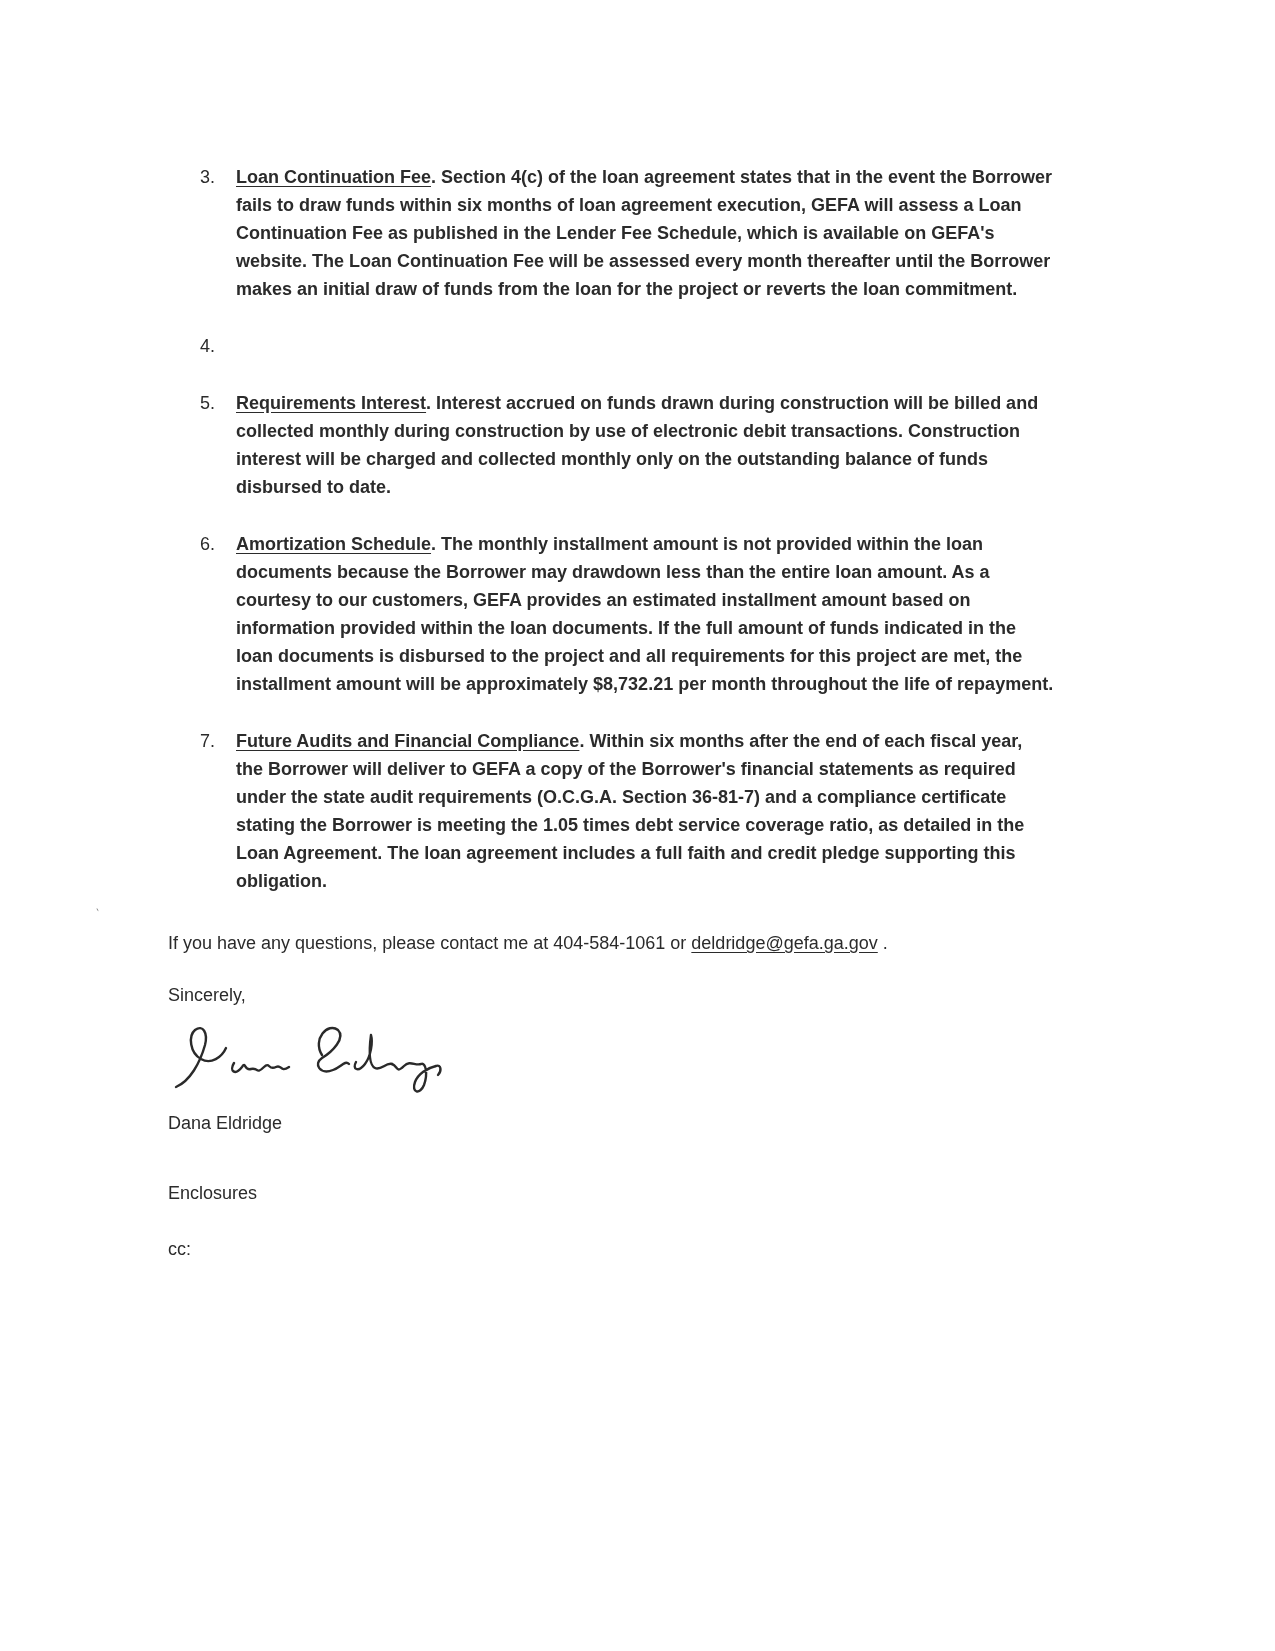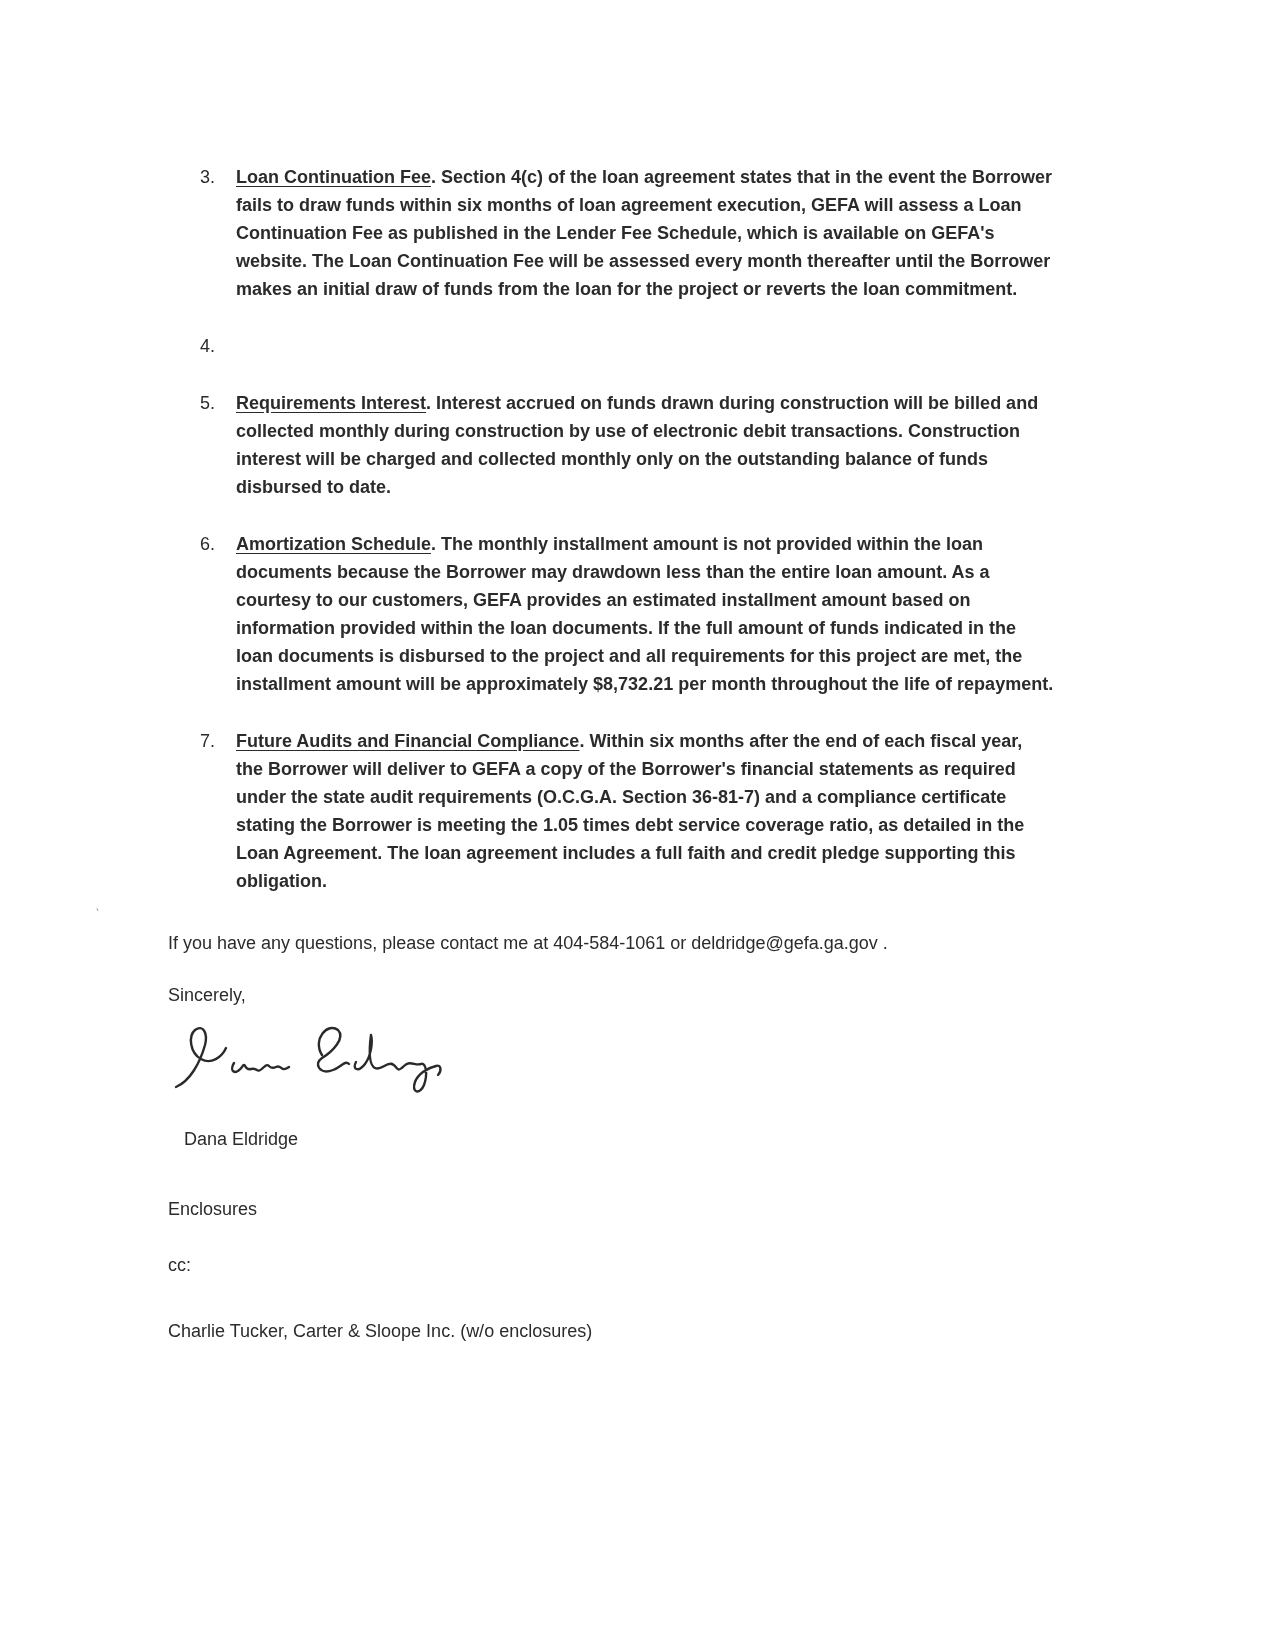--- a/index.html
+++ b/index.html
@@ -34,28 +34,29 @@
   }
   .item-heading {
     text-decoration: underline;
     text-underline-offset: 3px;
   }
   .contact-line {
     margin: 34px 0 24px 0;
     max-width: 890px;
   }
   .email {
+    text-decoration: underline;
     text-underline-offset: 3px;
   }
   .closing { margin: 0 0 4px 0; }
   .signature-wrap {
     margin: 8px 0 0 2px;
     height: 92px;
   }
-  .sender-block { margin: 16px; }
+  .sender-block { margin: 0; }
   .sender-block div { line-height: 28px; }
   .enclosures { margin-top: 42px; }
   .cc-line {
     display: flex;
     margin-top: 28px;
     flex-direction: column;
   }
   .cc-label { flex: 0 0 66px; }
   .scan-artifact {
     position: absolute;
@@ -125,16 +126,15 @@
   </div>
 
   <div class="sender-block">
     <div>Dana Eldridge</div>
   </div>
 
   <p class="enclosures">Enclosures</p>
 
   <div class="cc-line">
     <span class="cc-label">cc:</span>
-    <span>Charlie Tucker, Carter &amp; Sloope Inc. (w/o enclosures)</span>
   </div>
 
 </div>
 
 </body></html>

